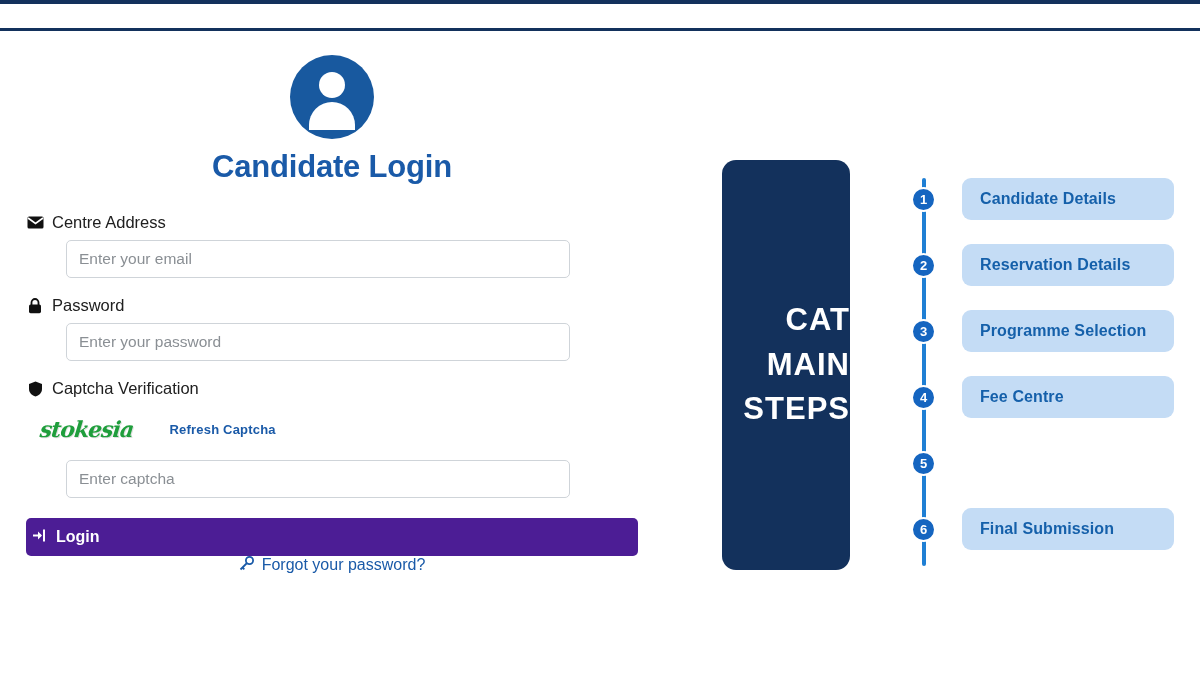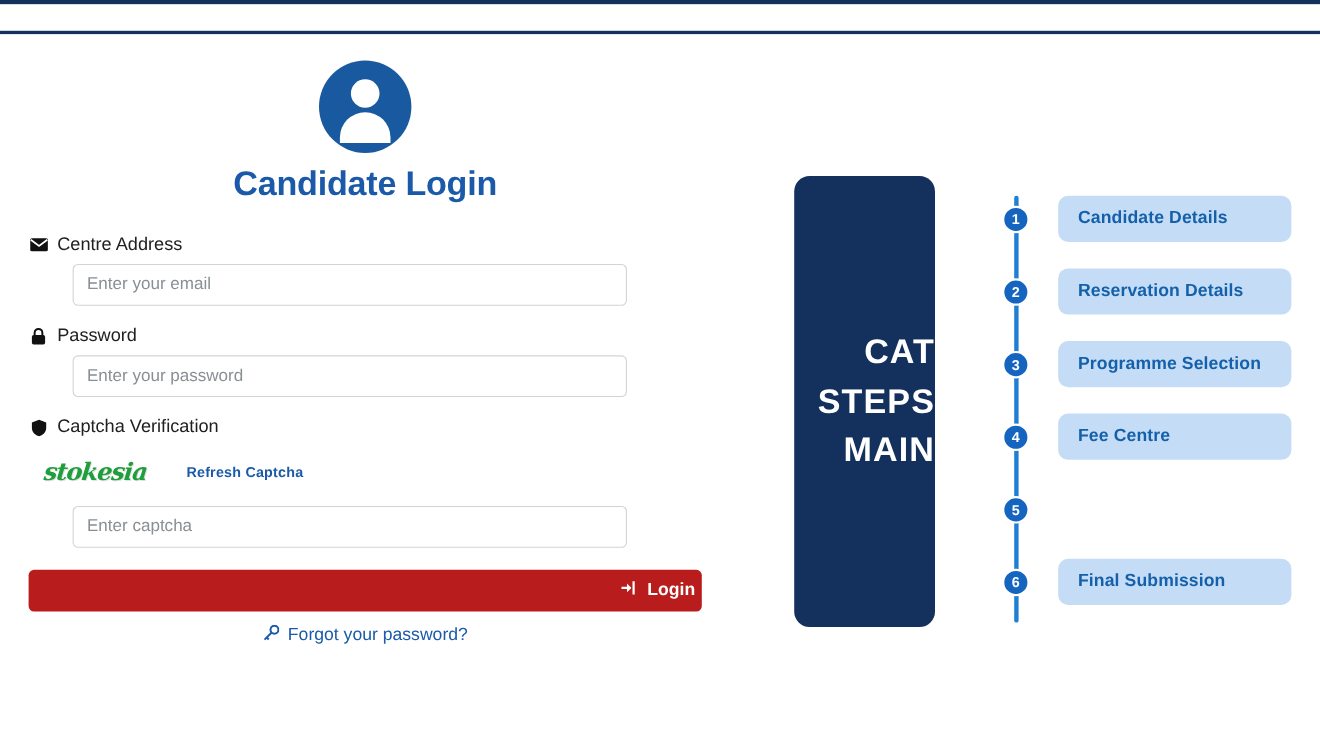--- a/index.html
+++ b/index.html
@@ -137,35 +137,35 @@
     color: #1a5aa8;
     font-size: 13px;
     font-weight: bold;
     cursor: pointer;
     letter-spacing: 0.2px;
   }
   .login-button {
     width: 612px;
     height: 38px;
     margin-top: 20px;
-    background: #b91c1c;
+    background: #4c1d95;
     color: #ffffff;
     border: none;
     border-radius: 5px;
     font-size: 16px;
     font-weight: bold;
     display: flex;
     align-items: center;
-    justify-content: flex-end;
+    justify-content: flex-start;
     gap: 8px;
     cursor: pointer;
     font-family: "Liberation Sans", sans-serif;
   }
   .forgot-row {
-    margin-top: 12px;
+    margin-top: 0;
     display: flex;
     align-items: center;
     justify-content: center;
     gap: 8px;
     font-size: 16px;
     color: #1a5aa8;
     cursor: pointer;
   }
   .key-icon { color: #1a5aa8; font-size: 15px; }
 
@@ -325,22 +325,22 @@
         </svg>
       </span>
       <span>Forgot your password?</span>
     </div>
   </div>
 
   <div class="steps-panel">
 
     <div class="steps-badge">
       <span>CAT</span>
+      <span>MAIN</span>
       <span>STEPS</span>
-      <span>MAIN</span>
     </div>
 
     <div class="steps-list">
       <div class="steps-rail"></div>
 
       <div class="step-row">
         <div class="step-num">1</div>
         <div class="step-pill">Candidate Details</div>
       </div>
 

